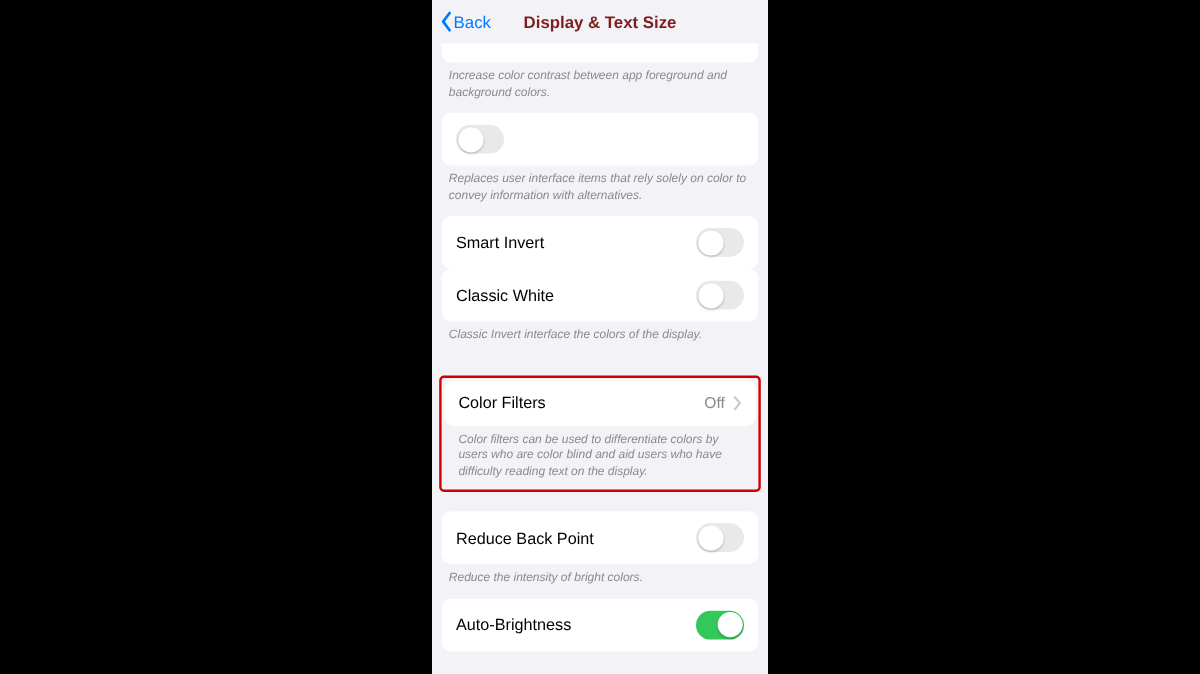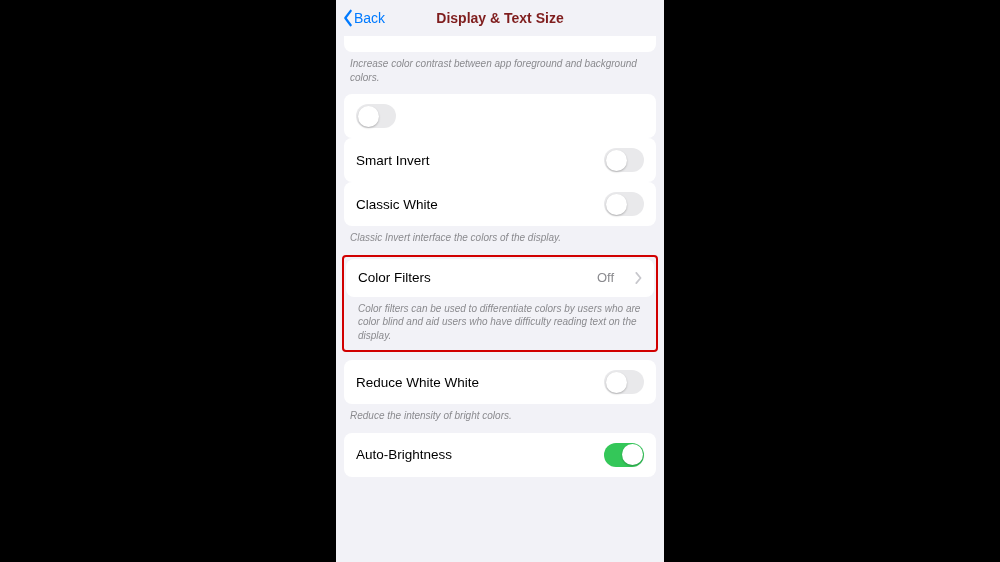--- a/index.html
+++ b/index.html
@@ -5,21 +5,21 @@
     * { margin: 0; padding: 0; box-sizing: border-box; }
     body {
       width: 1000px;
       height: 562px;
       background: #000;
       font-family: -apple-system, "Helvetica Neue", Helvetica, Arial, sans-serif;
       display: flex;
       justify-content: center;
     }
     .phone {
-      width: 328px;
+      width: 280px;
       height: 562px;
       background: #f2f2f7;
       overflow: hidden;
       position: relative;
     }
     .nav {
       height: 36px;
       display: flex;
       align-items: center;
       justify-content: center;
@@ -88,35 +88,35 @@
     .toggle.on {
       background: #34c759;
     }
     .toggle.on .knob {
       left: auto;
       right: 1.5px;
     }
     .nav-row {
       display: flex;
       align-items: center;
-      gap: 20px;
+      gap: 6px;
     }
     .value {
       font-size: 13px;
       color: #8a8a8e;
     }
     .chevron {
       color: #c7c7cc;
       display: flex;
     }
     .chevron svg { width: 8px; height: 12px; }
     .highlighted {
       border: 2px solid #d10000;
       border-radius: 4px;
-      margin: 0 6px;
+      margin: 16px 6px;
       padding: 2px;
     }
     .highlighted .row {
       margin: 0;
     }
     .highlighted .footer-text {
       padding-left: 12px;
       padding-right: 10px;
       padding-bottom: 6px;
     }
@@ -147,20 +147,21 @@
     <div class="partial-row"></div>
     <div class="footer-text">Increase color contrast between app foreground and background colors.</div>
 
     <div class="row-group">
       <div class="row">
         <div class="toggle">
             <div class="knob"></div>
           </div>
       </div>
     </div>
+    <div class="footer-text">Replaces user interface items that rely solely on color to convey information with alternatives.</div>
 
     <div class="row-group">
       <div class="row">
         <span class="row-label">Smart Invert</span>
         <div class="toggle">
             <div class="knob"></div>
           </div>
       </div>
     </div>
 
@@ -184,21 +185,21 @@
                 <path d="M2 1 L7 7 L2 13" stroke="#c7c7cc" stroke-width="2" fill="none" stroke-linecap="round" stroke-linejoin="round"></path>
               </svg>
           </span>
         </div>
       </div>
       <div class="footer-text">Color filters can be used to differentiate colors by users who are color blind and aid users who have difficulty reading text on the display.</div>
     </div>
 
     <div class="row-group" style="margin-top:8px;">
       <div class="row">
-        <span class="row-label">Reduce White White</span>
+        <span class="row-label">Reduce Back Point</span>
         <div class="toggle">
             <div class="knob"></div>
           </div>
       </div>
     </div>
     <div class="footer-text">Reduce the intensity of bright colors.</div>
 
     <div class="row-group">
       <div class="row">
         <span class="row-label">Auto-Brightness</span>

